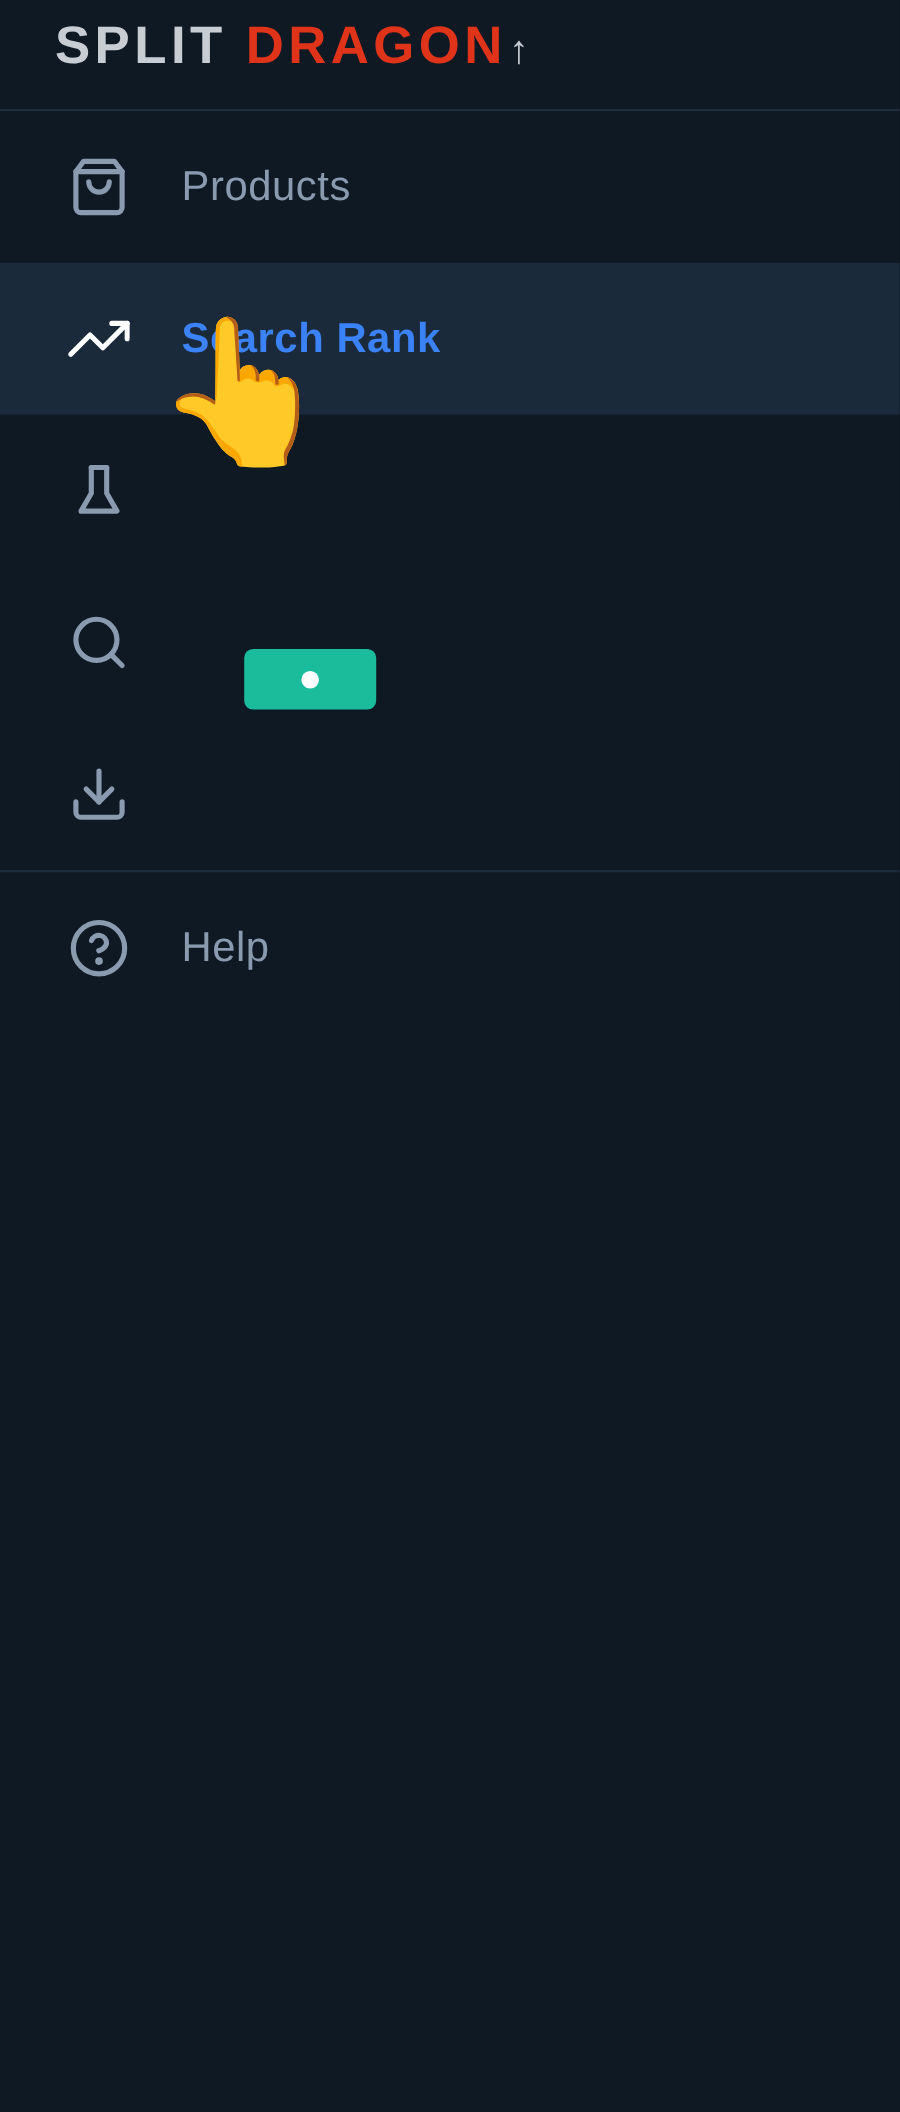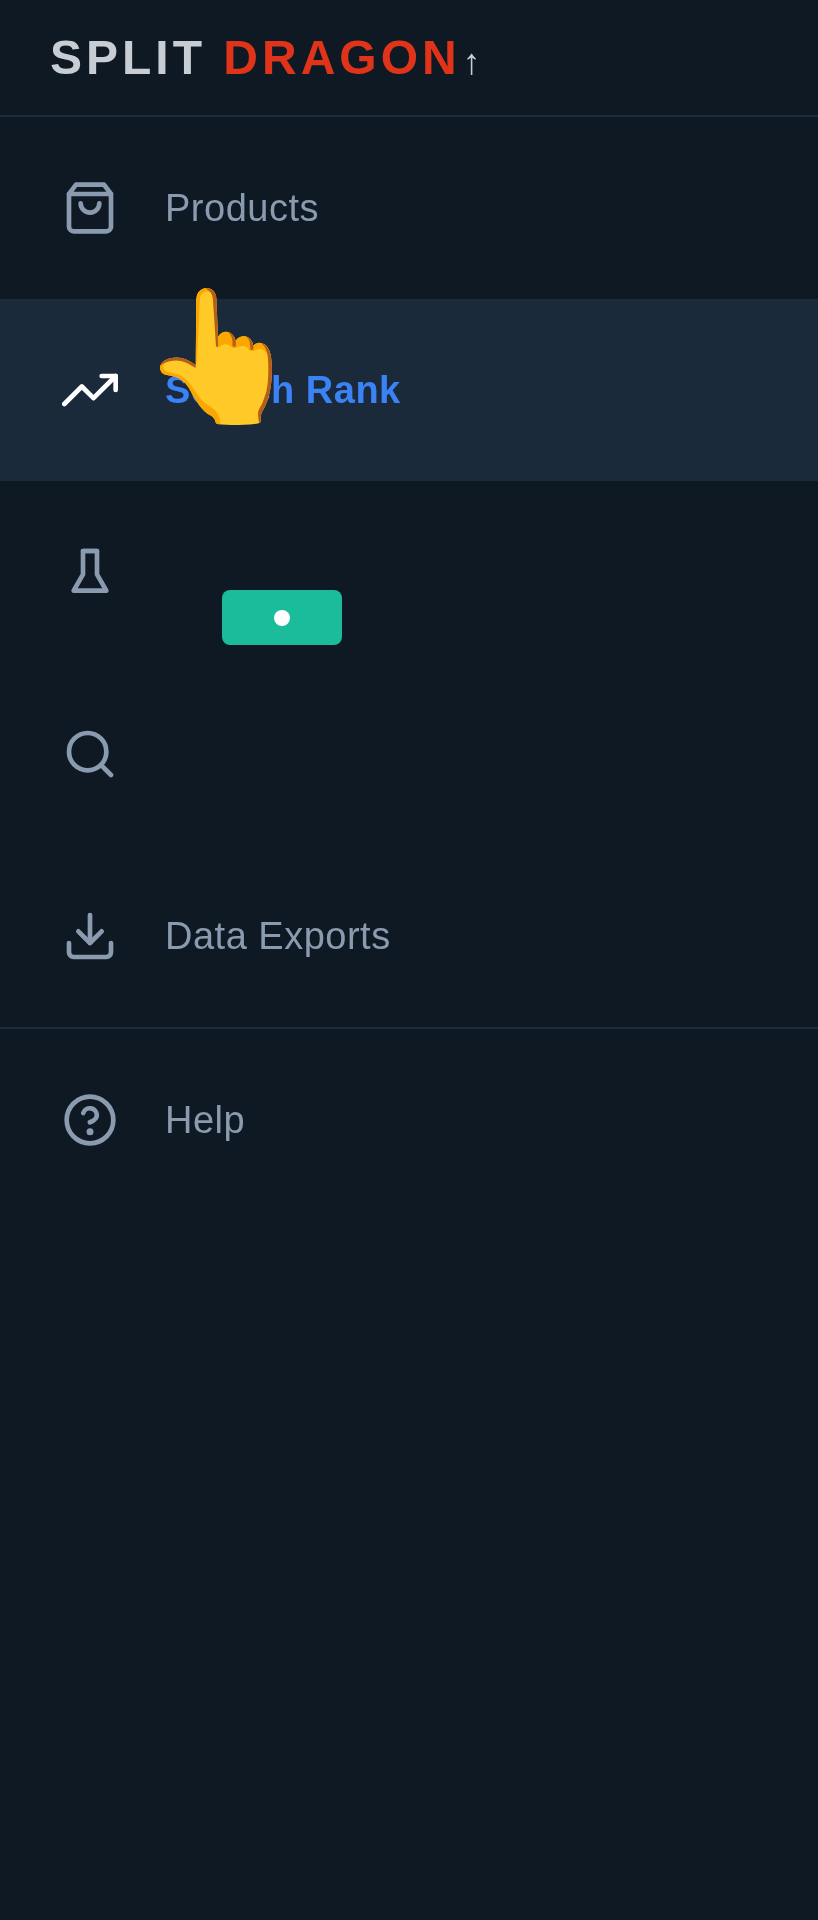--- a/index.html
+++ b/index.html
@@ -19,21 +19,21 @@
     .sidebar {
       width: 818px;
       height: 1920px;
       background-color: #0f1923;
       display: flex;
       flex-direction: column;
     }
 
     .logo-area {
       width: 100%;
-      padding: 30px 50px 30px 50px;
+      padding: 14px 50px 30px 50px;
       border-bottom: 2px solid #1e2d3d;
       display: flex;
       align-items: center;
     }
 
     .logo-text {
       font-size: 48px;
       font-weight: 900;
       letter-spacing: 4px;
       color: #e0e0e0;
@@ -55,21 +55,21 @@
 
     .nav-items {
       display: flex;
       flex-direction: column;
       flex: 1;
     }
 
     .nav-item {
       display: flex;
       align-items: center;
-      padding: 56px 55px;
+      padding: 34px 55px;
       cursor: pointer;
       transition: background-color 0.2s;
       position: relative;
     }
 
     .nav-item.active {
       background-color: #1a2a3a;
     }
 
     .nav-item-icon {
@@ -206,21 +206,20 @@
     </div>
 
     <div class="nav-item">
       <div class="nav-item-icon">
         <svg viewBox="0 0 24 24" xmlns="http://www.w3.org/2000/svg">
           <path d="M21 15v4a2 2 0 01-2 2H5a2 2 0 01-2-2v-4" stroke-linecap="round" stroke-linejoin="round"></path>
           <polyline points="7 10 12 15 17 10" stroke-linecap="round" stroke-linejoin="round"></polyline>
           <line x1="12" y1="15" x2="12" y2="3" stroke-linecap="round"></line>
         </svg>
       </div>
-      <span class="nav-item-label">Data Exports</span>
     </div>
 
     <div class="divider"></div>
 
     <div class="nav-item nav-bottom" style="border-top:none;align-items:center;">
       <div class="nav-item-icon">
         <svg viewBox="0 0 24 24" xmlns="http://www.w3.org/2000/svg">
           <circle cx="12" cy="12" r="10" stroke-linecap="round"></circle>
           <path d="M9.09 9a3 3 0 015.83 1c0 2-3 3-3 3" stroke-linecap="round"></path>
           <line x1="12" y1="17" x2="12.01" y2="17" stroke-linecap="round" stroke-width="3"></line>

